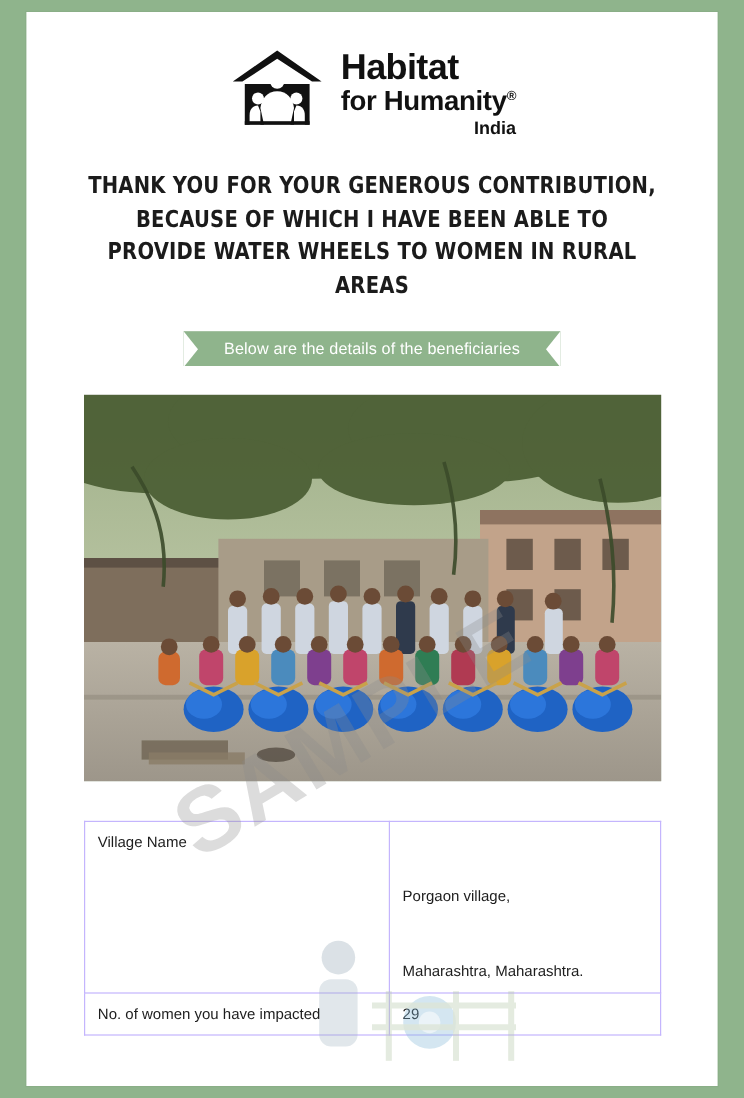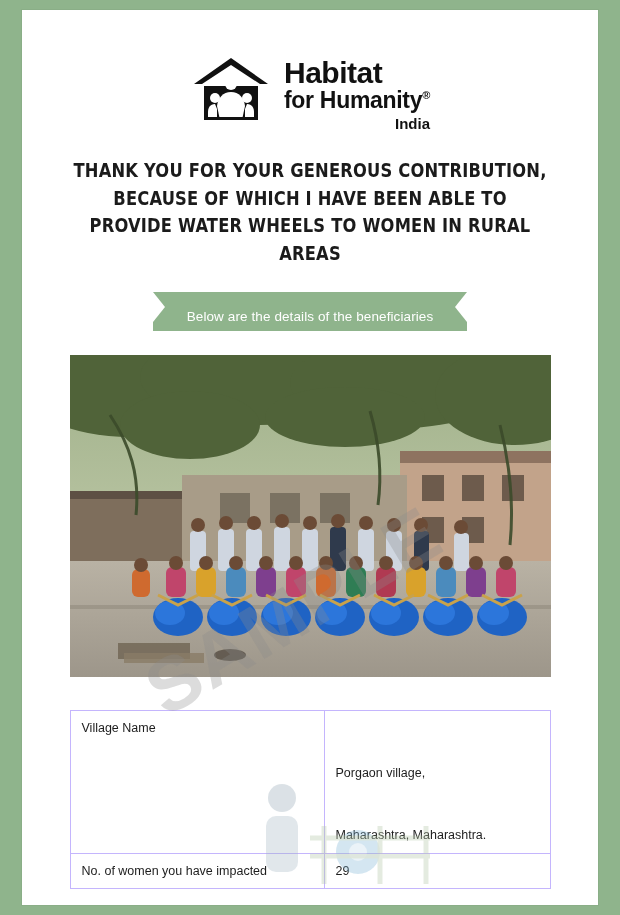--- a/index.html
+++ b/index.html
@@ -23,21 +23,20 @@
     box-shadow: 0 0 0 1px rgba(0,0,0,0.03);
     overflow: hidden;
   }
   
   .logo-block {
     display: flex;
     align-items: flex-start;
     justify-content: center;
     padding-top: 28px;
     gap: 12px;
-    margin-top: 16px;
   }
   .logo-mark {
     width: 82px;
     height: 70px;
     position: relative;
   }
   .logo-text {
     line-height: 1.0;
     padding-top: 4px;
   }
@@ -82,21 +81,21 @@
   
   .ribbon-wrap {
     margin-top: 24px;
     display: flex;
     justify-content: center;
   }
   .ribbon {
     background: #8fb48c;
     color: #ffffff;
     font-size: 13.5px;
-    padding: 17px 34px 7px 34px;
+    padding: 7px 34px 7px 34px;
     position: relative;
     letter-spacing: 0.1px;
   }
   .ribbon:before,
   .ribbon:after {
     content: "";
     position: absolute;
     top: 0;
     width: 0;
     height: 0;

